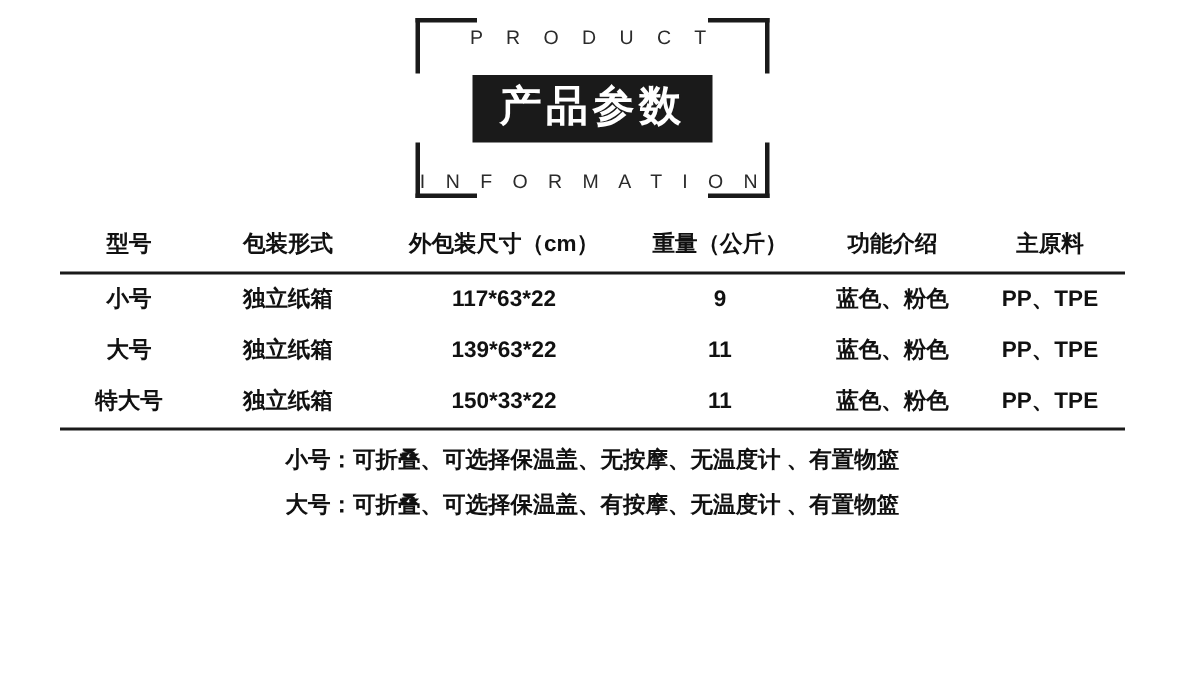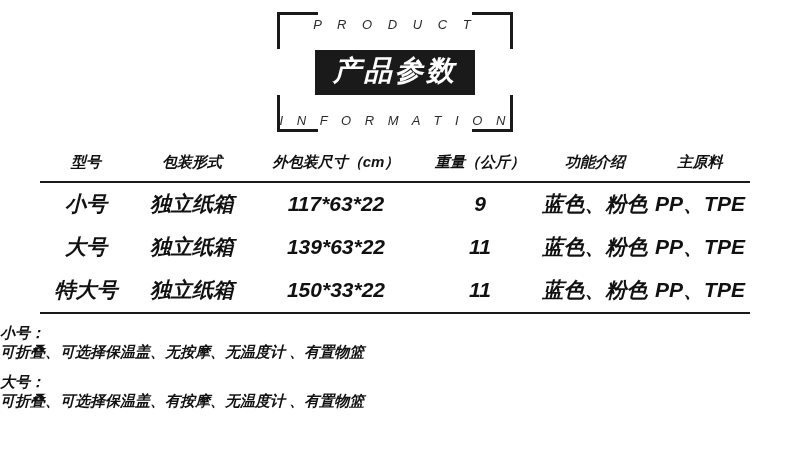--- a/index.html
+++ b/index.html
@@ -12,21 +12,20 @@
     background: #ffffff;
     font-family: "Liberation Sans", sans-serif;
     color: #111111;
     overflow: hidden;
   }
 
   .page {
     position: relative;
     width: 790px;
     height: 402px;
-    font-style: italic;
   }
 
   
   .header {
     position: relative;
     width: 790px;
     height: 140px;
   }
 
   .header-inner {
@@ -87,21 +86,21 @@
   
   .spec-table {
     width: 694px;
     margin: 6px auto 0 auto;
     border-collapse: collapse;
     table-layout: fixed;
   }
   .spec-table th,
   .spec-table td {
     text-align: center;
-    font-size: 21px;
+    font-size: 15px;
     font-weight: 700;
     color: #111111;
     padding: 7px 0 8px 0;
     white-space: nowrap;
   }
   .spec-table thead th {
     border-bottom: 2px solid #1a1a1a;
     padding-bottom: 9px;
     font-size: 15px;
   }
@@ -133,21 +132,20 @@
   }
 
   .func-row {
     display: flex;
     justify-content: center;
     align-items: flex-start;
     font-size: 15px;
     font-weight: 700;
     color: #111111;
     white-space: nowrap;
-    flex-direction: column;
   }
   .func-label { }
   .func-value { }
 </style>
 </head>
 <body>
 
 <div class="page">
 
   <div class="header">

